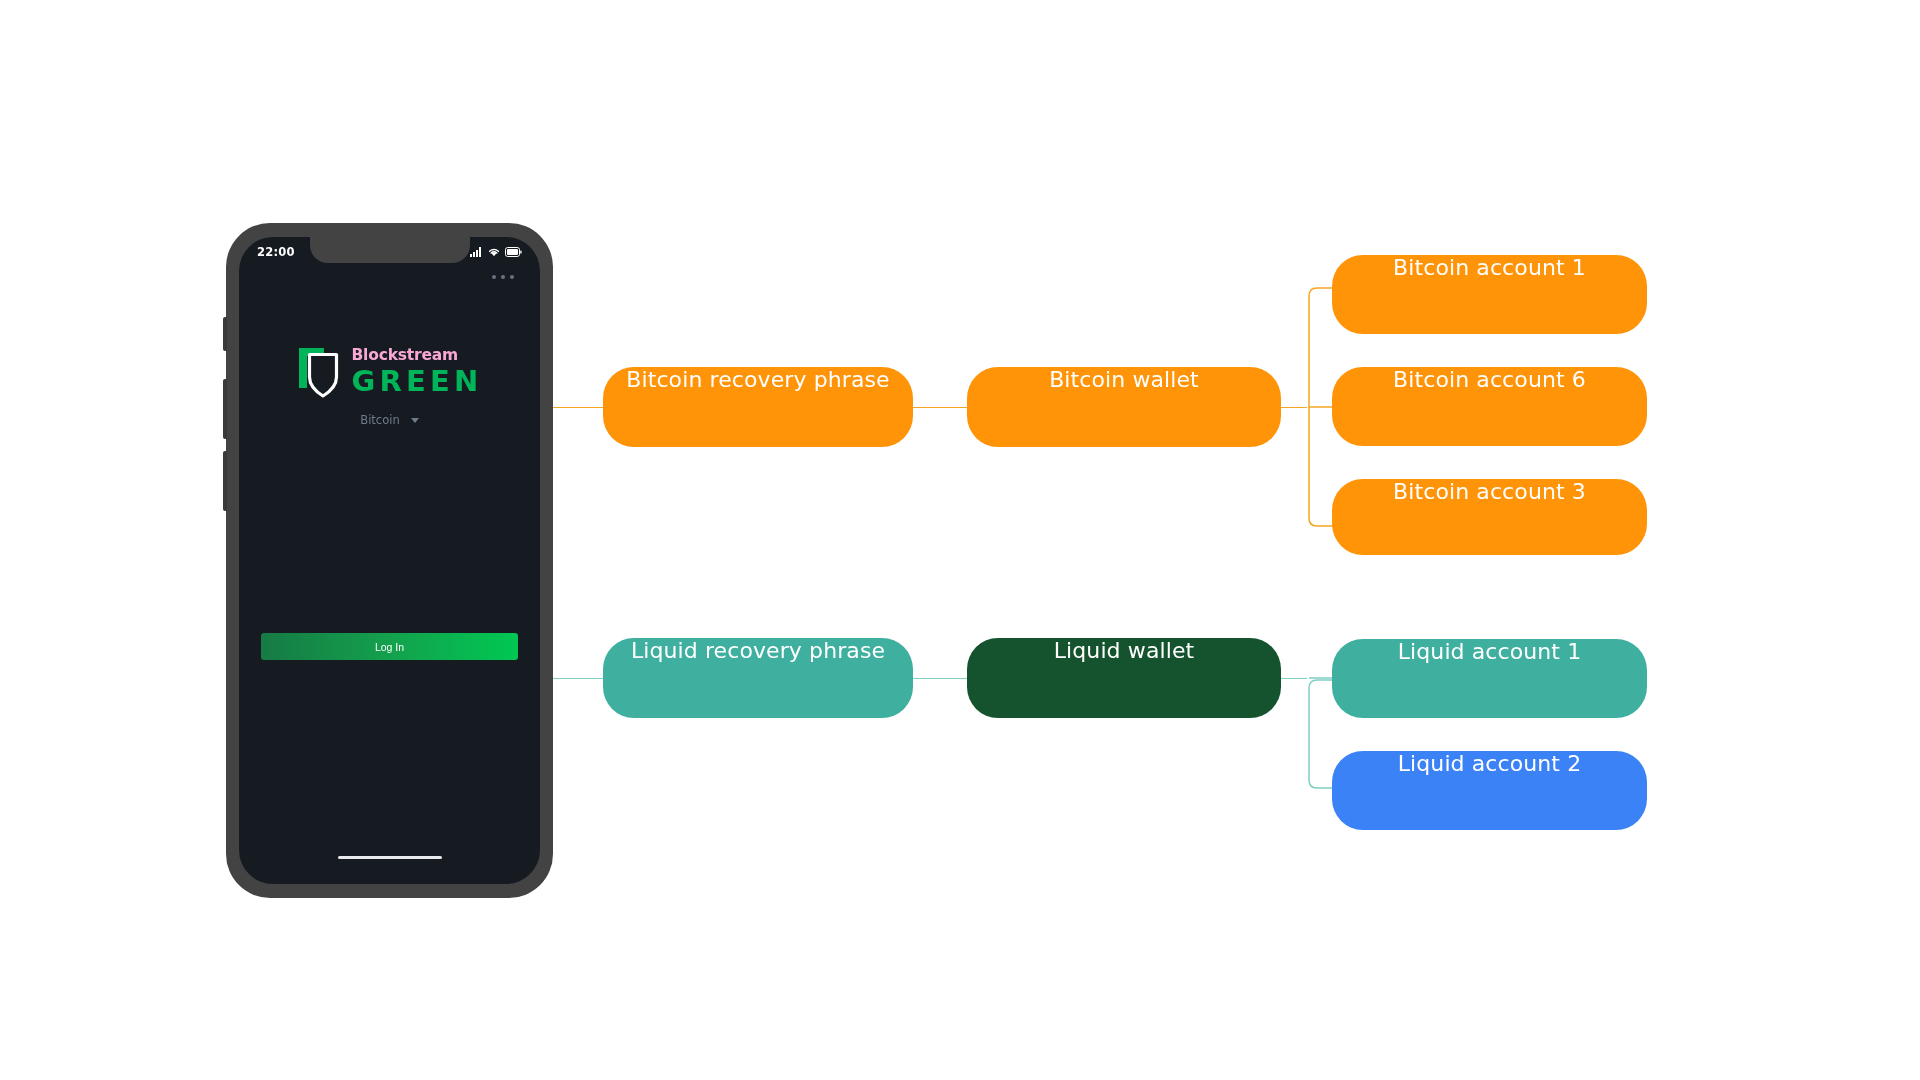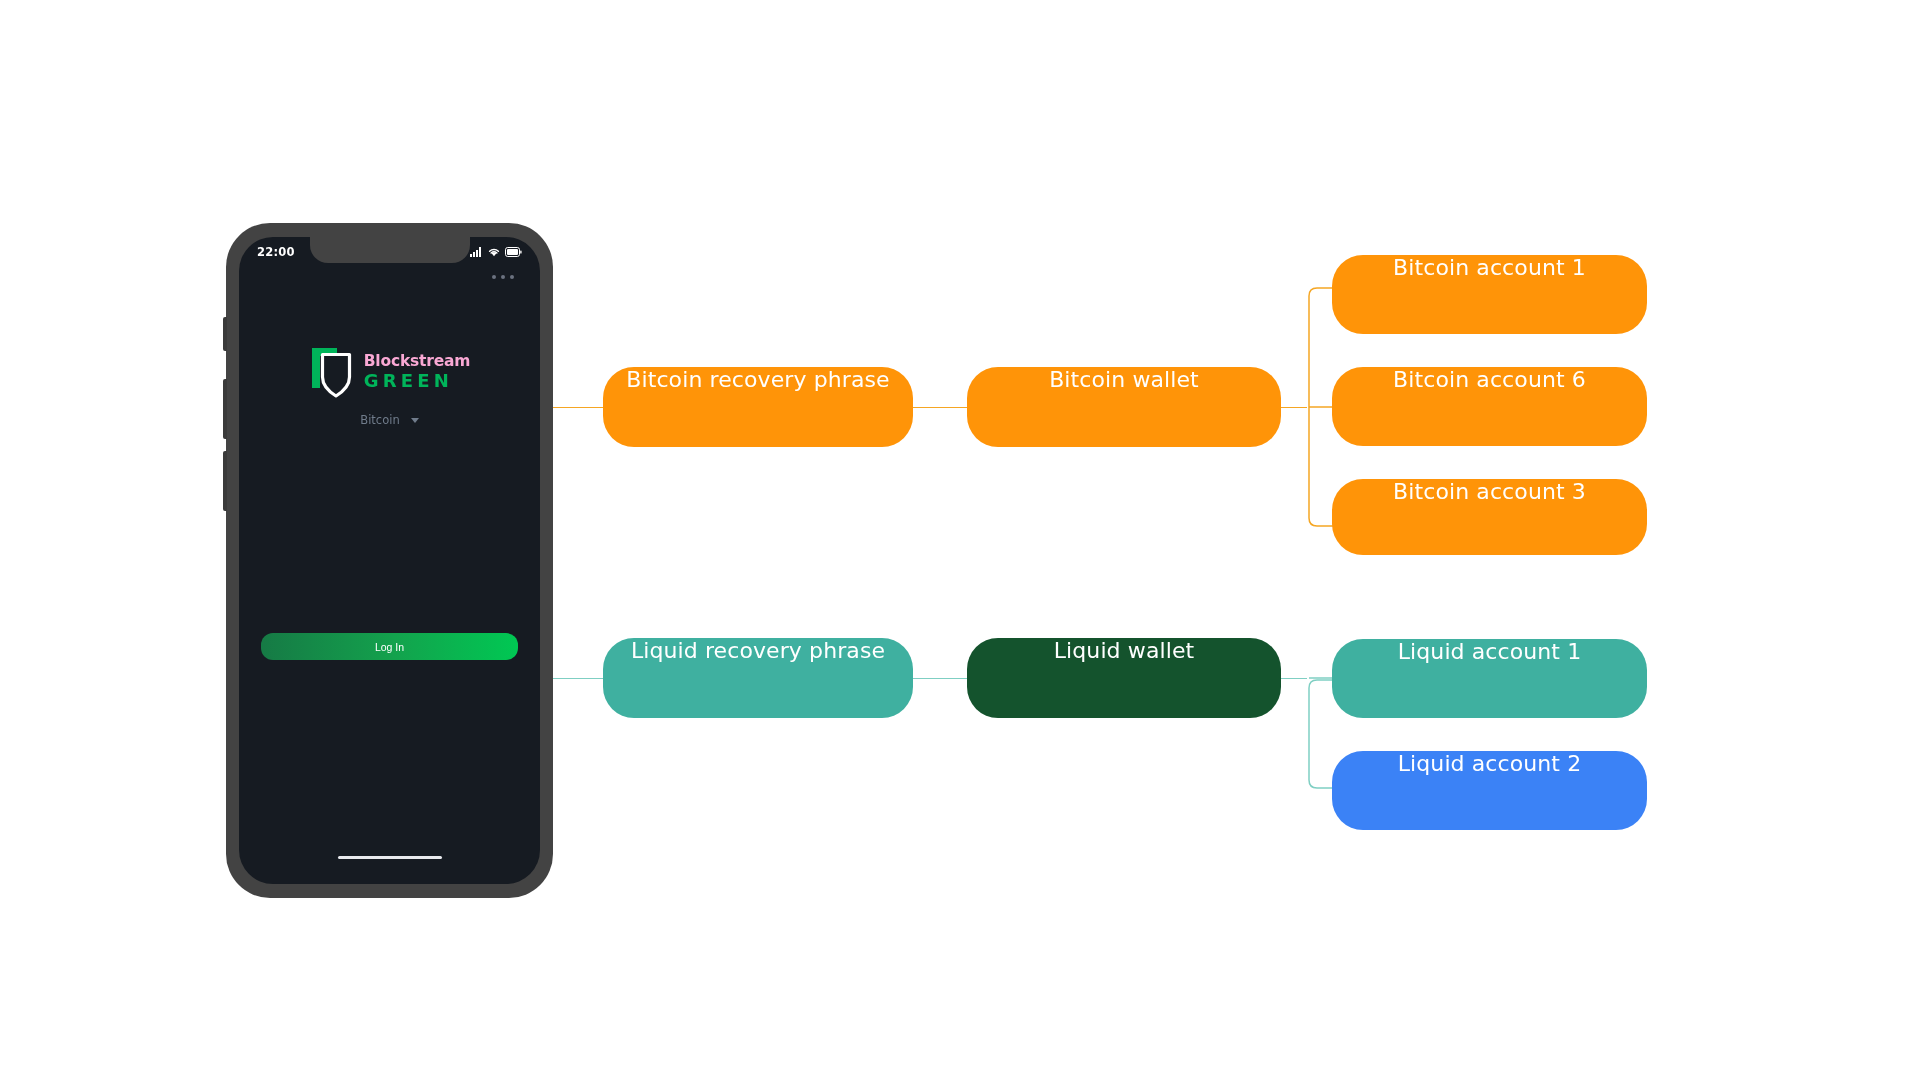--- a/index.html
+++ b/index.html
@@ -123,21 +123,21 @@
   .logo-mark { width: 46px; height: 54px; display:block; }
   .logo-text { display: flex; flex-direction: column; line-height: 1; }
   .logo-text .lt-top {
     color: #f9a8d4;
     font-size: 15.5px;
     font-weight: 700;
     letter-spacing: -0.2px;
   }
   .logo-text .lt-bot {
     color: #00b45a;
-    font-size: 18px;
+    font-size: 29px;
     font-weight: 700;
     letter-spacing: 4.2px;
     margin-top: 3px;
   }
   .network-sel {
     margin-top: 14px;
     color: #707c8b;
     font-size: 11.5px;
     display: flex;
     align-items: center;
@@ -149,21 +149,21 @@
     border-right: 4px solid transparent;
     border-top: 5px solid #707c8b;
   }
 
   .login-btn {
     position: absolute;
     left: 22px;
     right: 22px;
     top: 396px;
     height: 27px;
-    border-radius: 12px;
+    border-radius: 3px;
     background: linear-gradient(90deg, #167a45 0%, #13a24d 52%, #00c853 100%);
     color: #ffffff;
     font-size: 10.5px;
     display: flex;
     align-items: center;
     justify-content: center;
     border: none;
     cursor: pointer;
   }
 

